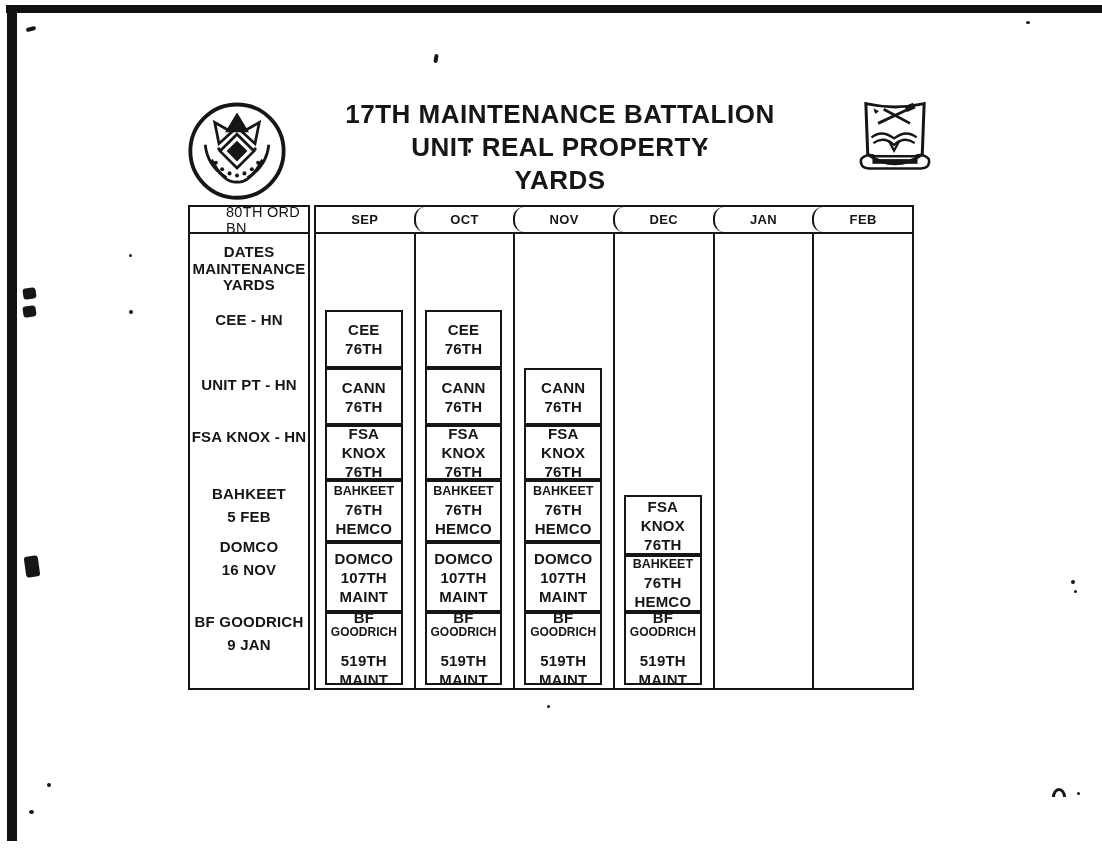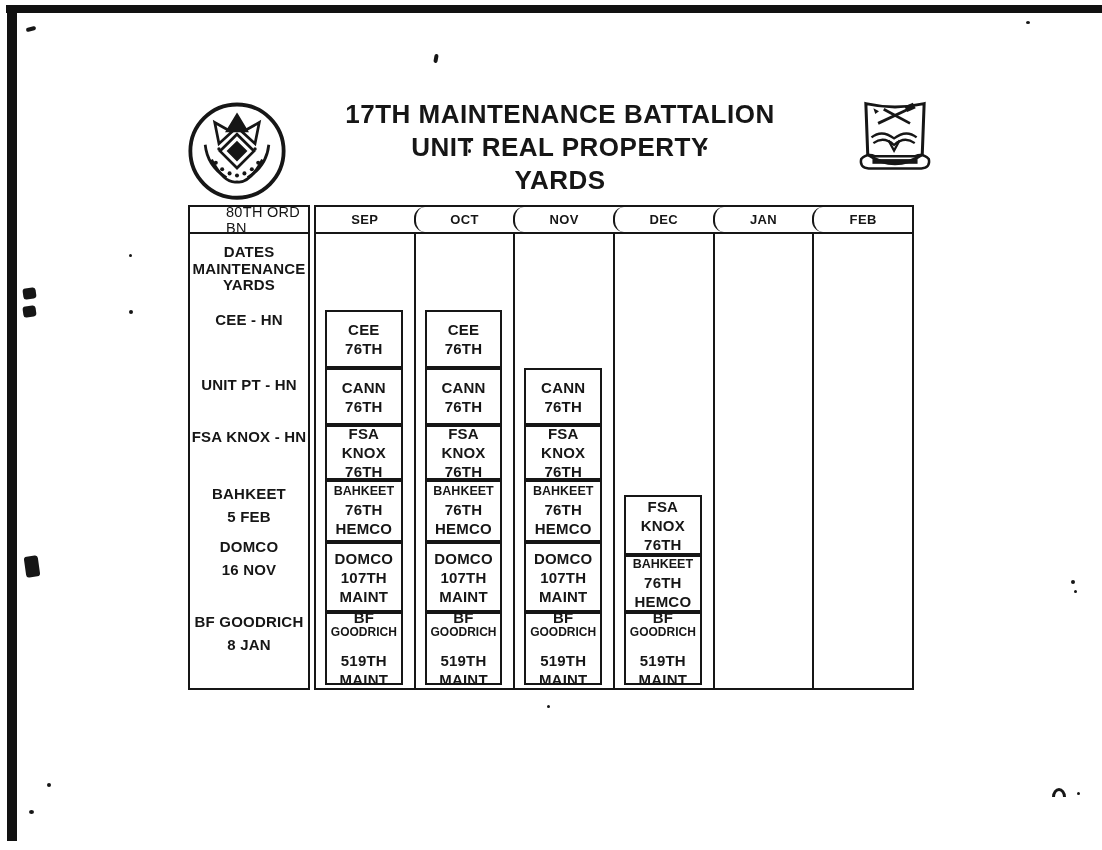--- a/index.html
+++ b/index.html
@@ -172,21 +172,21 @@
         <div class="rlabel" style="top: 248px;">
           <div>BAHKEET</div>
           <div>5 FEB</div>
         </div>
         <div class="rlabel" style="top: 301px;">
           <div>DOMCO</div>
           <div>16 NOV</div>
         </div>
         <div class="rlabel" style="top: 376px;">
           <div>BF GOODRICH</div>
-          <div>8 JAN</div>
+          <div>9 JAN</div>
         </div>
       </div>
   </div>
 
   <div class="mgrid">
     <div class="mg-head">
         <div class="th">SEP</div>
         <div class="th">OCT</div>
         <div class="th">NOV</div>
         <div class="th">DEC</div>

